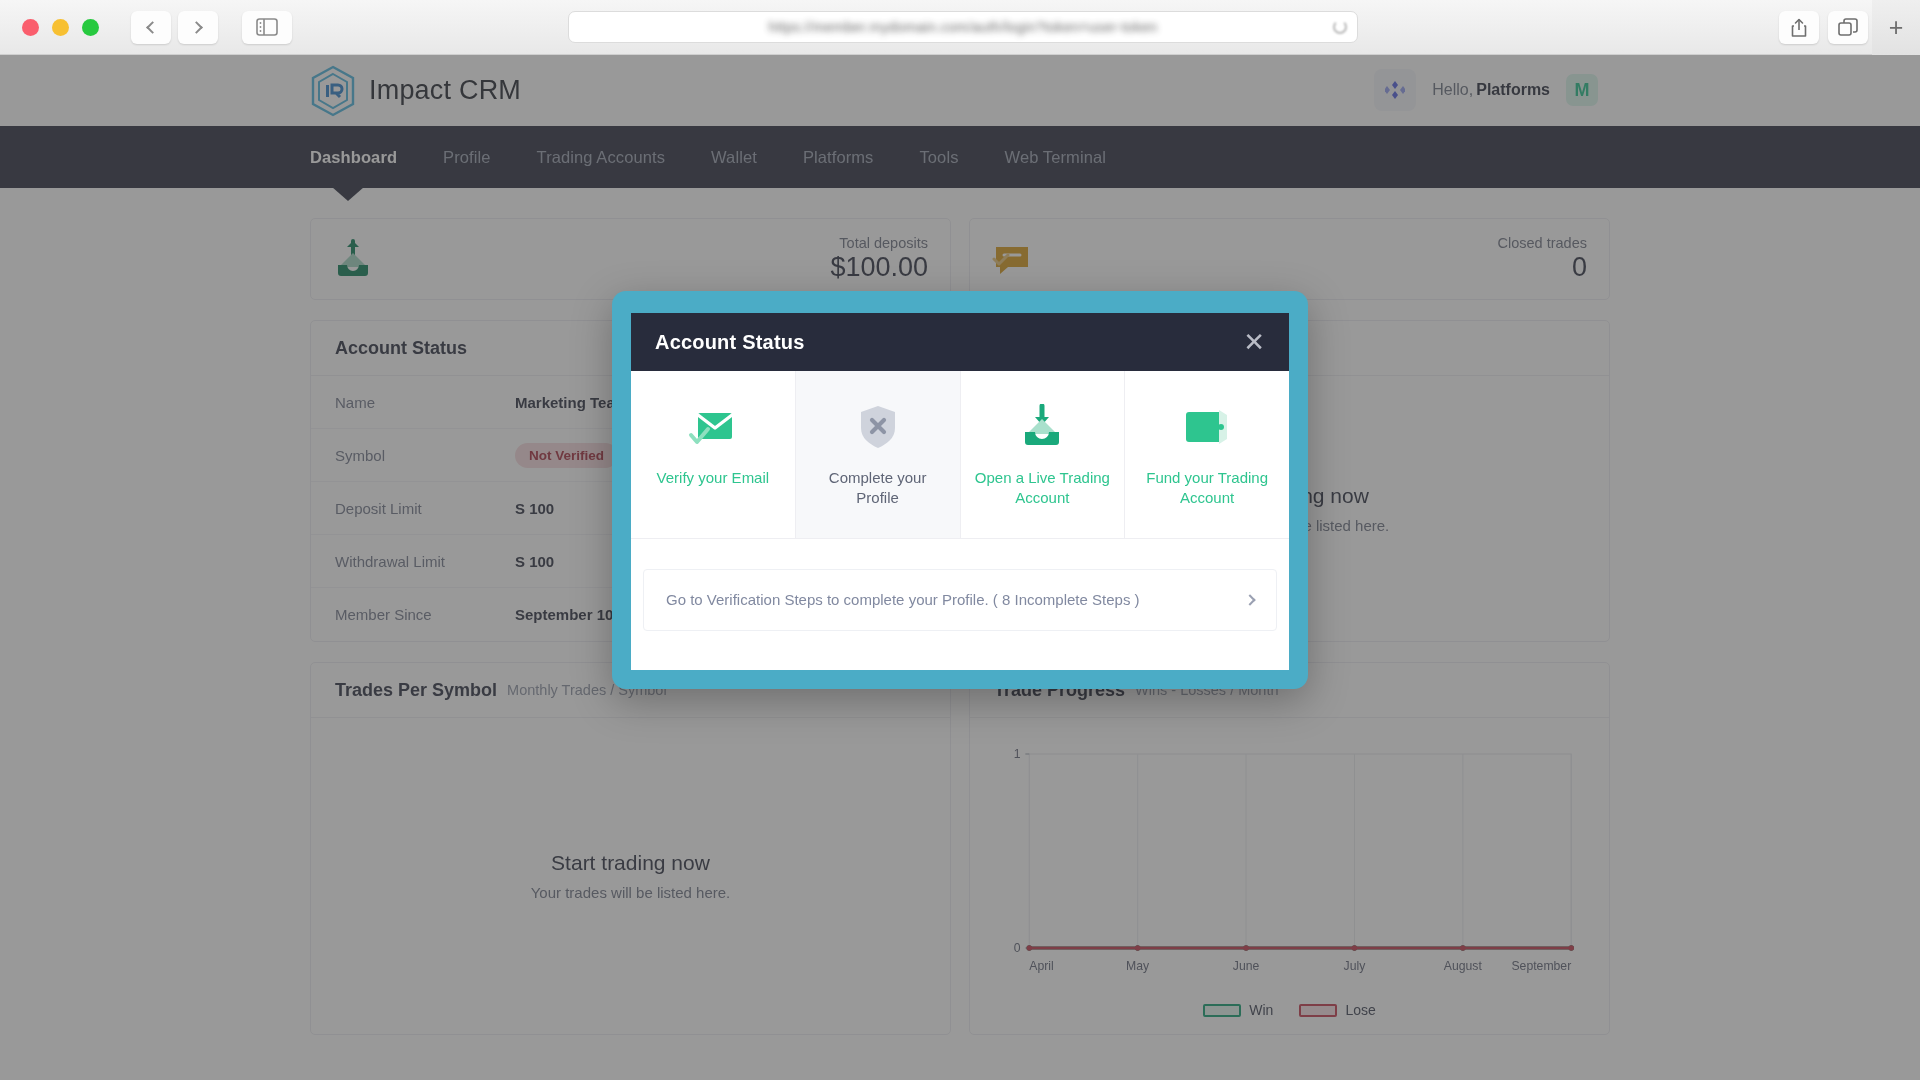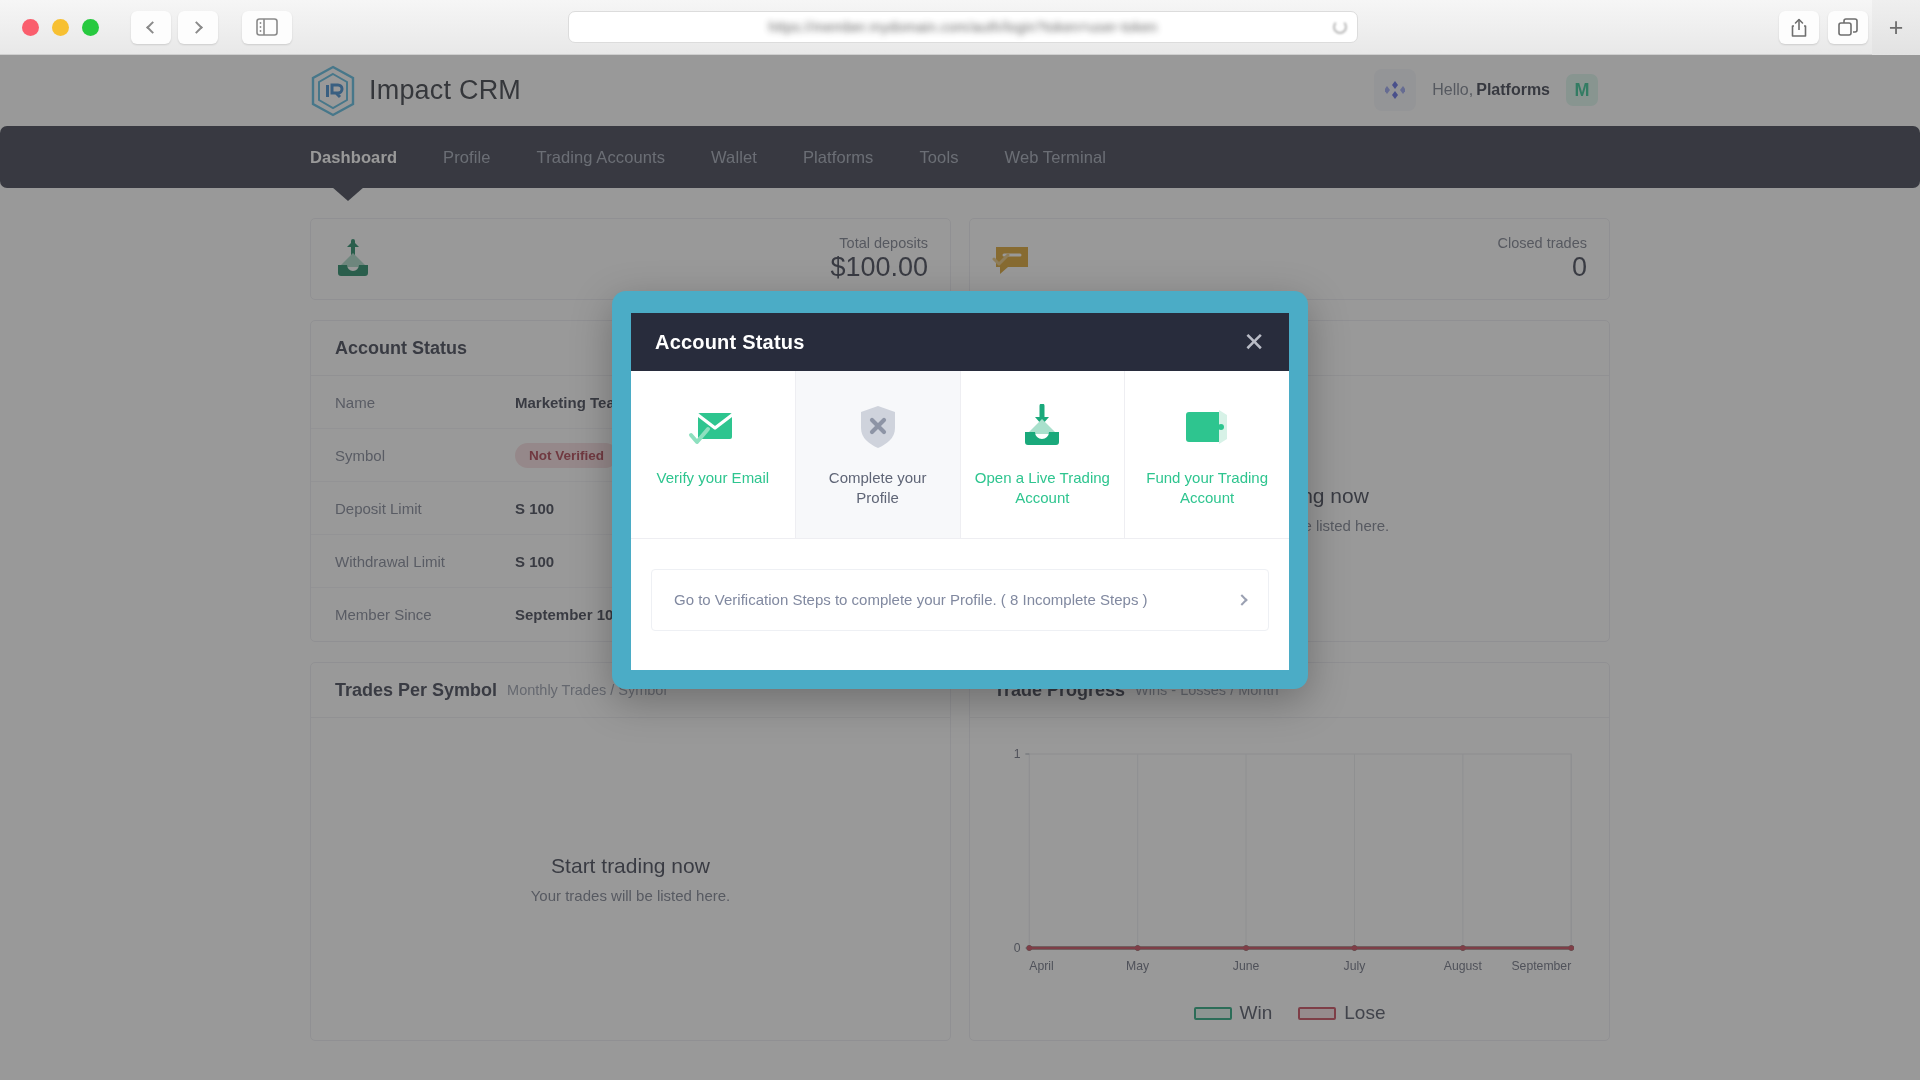--- a/index.html
+++ b/index.html
@@ -73,21 +73,21 @@
   .greet { font-size: 16px; color: #6b7280; }
   .greet b { color: #272c3b; font-weight: 700; margin-left: 3px; }
   .avatar {
     width: 32px; height: 32px; border-radius: 7px; background: #d9f7ec;
     color: #1dbf88; font-weight: 700; font-size: 18px;
     display: flex; align-items: center; justify-content: center;
   }
 
   .navbar {
     height: 62px; background: #282c3c; display: flex; align-items: center;
-    padding-left: 310px; gap: 46px; position: relative; border-radius: 7px;
+    padding-left: 310px; gap: 46px; position: relative;
   }
   .nav-item { font-size: 16.5px; color: #9aa0b0; cursor: pointer; letter-spacing: .1px; }
   .nav-item.active { color: #ffffff; font-weight: 700; }
   .nav-notch {
     position: absolute; left: 332px; bottom: -13px; width: 0; height: 0;
     border-left: 16px solid transparent; border-right: 16px solid transparent;
     border-top: 14px solid #282c3c;
   }
 
   .content { position: relative; padding: 30px 310px 0 310px; }
@@ -126,21 +126,21 @@
     background: #f7dadd; color: #a42b3c; font-size: 13.5px; font-weight: 700;
   }
 
   .empty-box { flex: 1; display: flex; flex-direction: column; align-items: center; justify-content: center; padding: 30px 0; }
   .empty-title { font-size: 21px; color: #2c3040; font-weight: 400; }
   .empty-sub { font-size: 15px; color: #6d7384; margin-top: 9px; }
 
   
   .chart-area { flex: 1; position: relative; padding: 22px 26px 10px 26px; }
   .legend { display: flex; gap: 26px; justify-content: center; padding-bottom: 16px; }
-  .legend-item { display: flex; align-items: center; gap: 8px; font-size: 19px; color: #3c4152; }
+  .legend-item { display: flex; align-items: center; gap: 8px; font-size: 14px; color: #3c4152; }
   .legend-swatch { width: 38px; height: 13px; border-radius: 2px; }
   .legend-swatch.win { border: 2px solid #0f9d70; background: #e4f5ef; }
   .legend-swatch.lose { border: 2px solid #c3364b; background: #f8e1e5; }
 
   
   .overlay { position: absolute; inset: 0; background: rgba(69,69,69,.55); }
   .modal-frame {
     position: absolute; left: 612px; top: 236px; width: 696px; height: 398px;
     background: #4bacc6; border-radius: 14px; padding: 22px 19px 19px 19px;
     box-shadow: 0 12px 40px rgba(0,0,0,.28);
@@ -157,21 +157,21 @@
   .step {
     flex: 1; padding: 33px 10px 30px 10px; text-align: center; cursor: pointer;
     border-right: 1px solid #eeeef2; min-height: 148px;
   }
   .step:last-child { border-right: none; }
   .step.inactive { background: #f7f8fa; }
   .step-icon { height: 46px; display: flex; align-items: center; justify-content: center; margin-bottom: 18px; }
   .step-label { font-size: 15px; line-height: 1.32; color: #2ec58f; }
   .step.inactive .step-label { color: #5f6576; }
 
-  .modal-body { flex: 1; padding: 30px 20px; display: flex; align-items: flex-start; }
+  .modal-body { flex: 1; padding: 30px 12px; display: flex; align-items: flex-start; }
   .verify-bar {
     width: 100%; border: 1px solid #eef0f4; border-radius: 4px; height: 62px;
     display: flex; align-items: center; padding: 0 22px; cursor: pointer;
   }
   .verify-text { font-size: 15px; color: #8189a0; }
   .verify-chev { margin-left: auto; width: 8px; height: 8px; border-top: 2px solid #9aa0b2; border-right: 2px solid #9aa0b2; transform: rotate(45deg); }
 </style>
 </head>
 <body>
 

